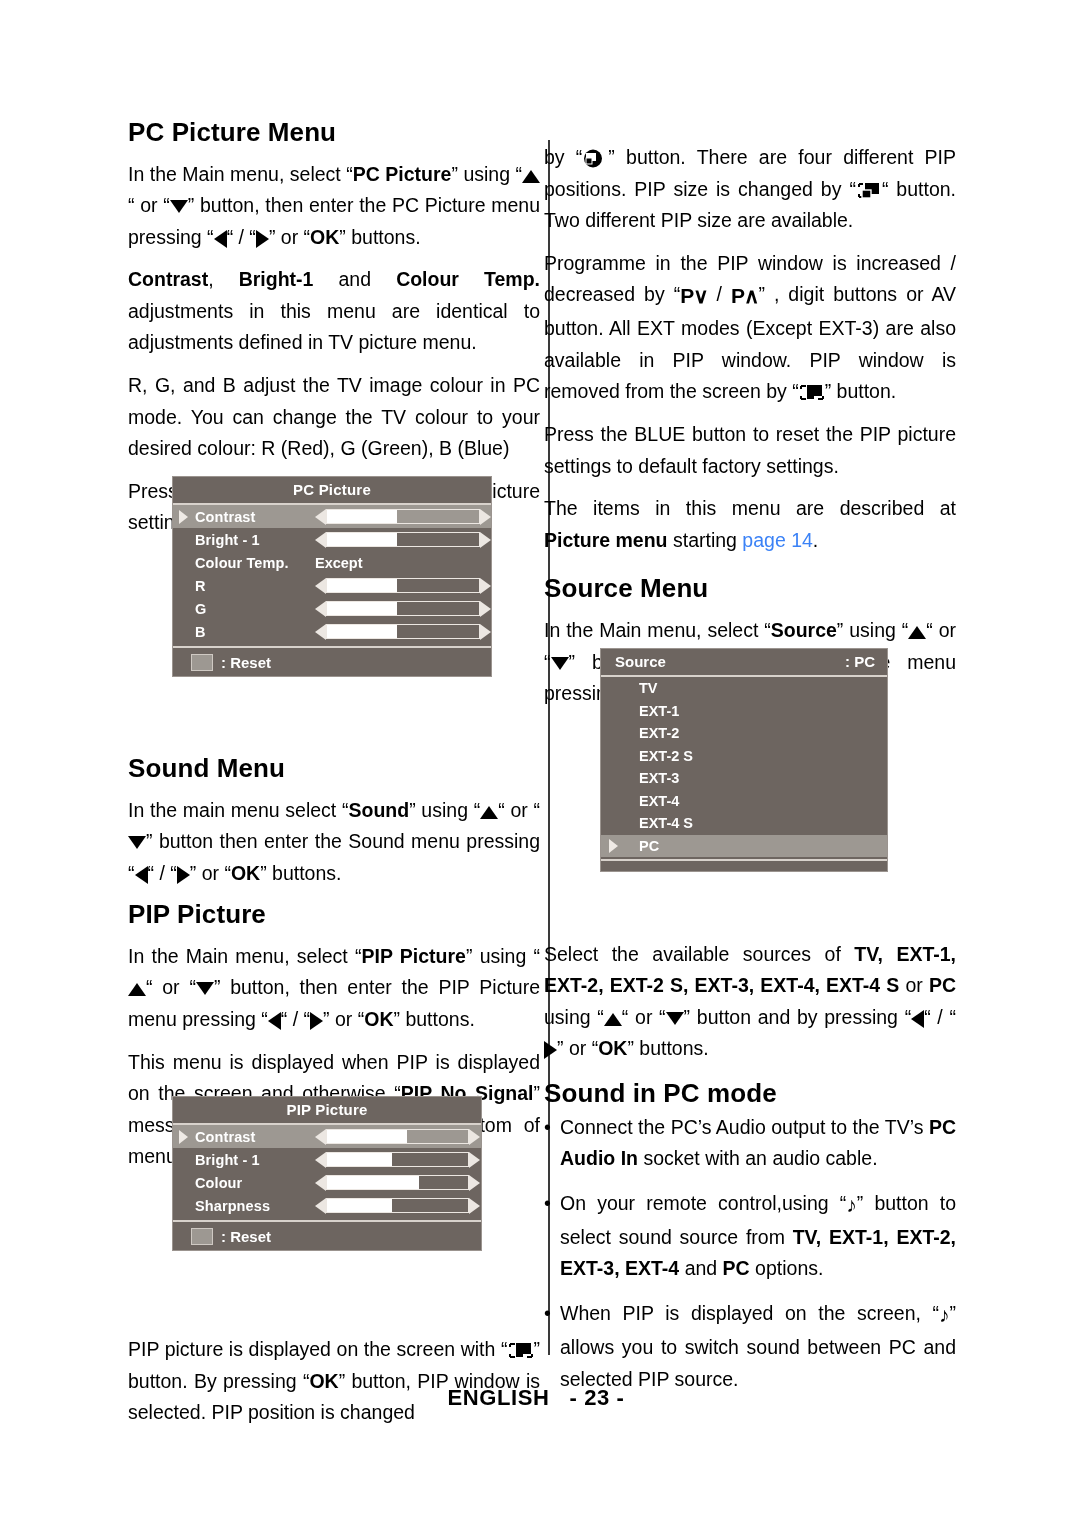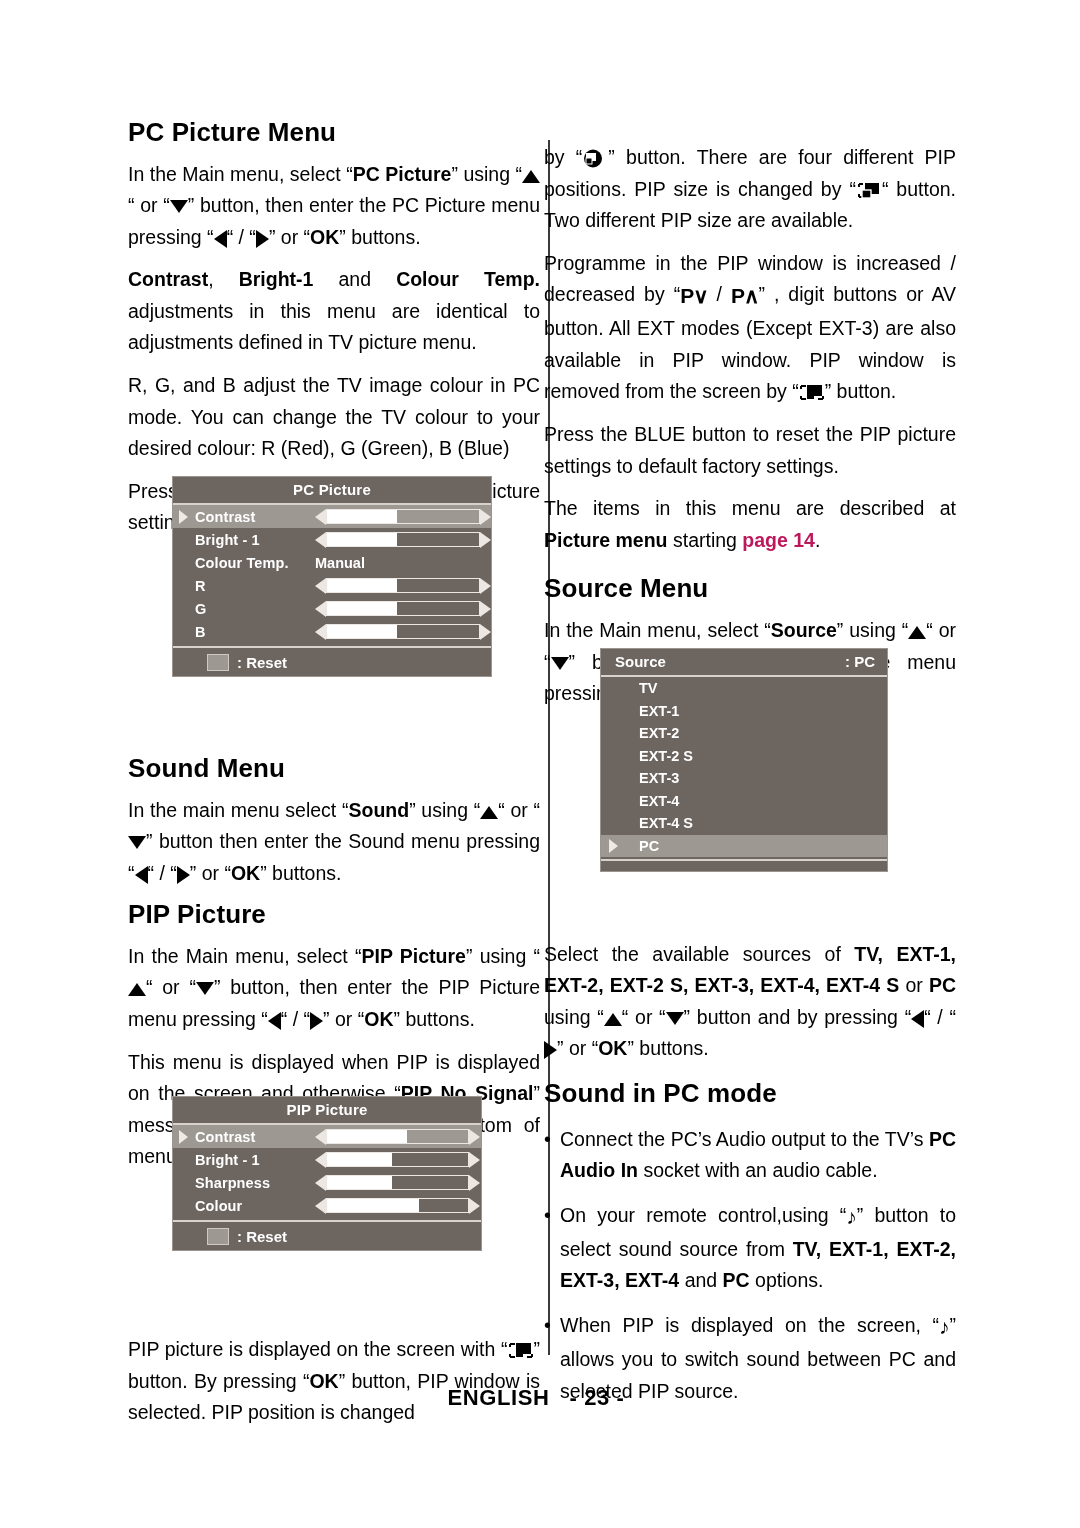--- a/index.html
+++ b/index.html
@@ -29,21 +29,21 @@
     letter-spacing:.1px;line-height:1.1;
   }
   h2.head.tight{margin-top:4px;}
   p.para{
     font-size:19.5px;line-height:1.62;margin:0 0 11px 0;
     text-align:justify;text-justify:inter-word;
     -webkit-hyphens:none;hyphens:none;
   }
   p.para.last{margin-bottom:0;}
   b{font-weight:bold;}
-  .blue{color:#be185d;font-weight:bold;}
+  .blue{color:#3b82f6;font-weight:normal;}
   .bullets{margin:0;padding:0;list-style:none;}
   .bullets li{
     font-size:19.5px;line-height:1.62;margin:0 0 13px 0;
     text-align:justify;position:relative;padding-left:16px;
   }
   .bullets li .bl{position:absolute;left:0;top:0;}
 
   
   .tri{display:inline-block;vertical-align:-1px;}
   .tri-up{width:0;height:0;border-left:9px solid transparent;border-right:9px solid transparent;border-bottom:13px solid #000;position:relative;top:1px;}
@@ -87,21 +87,21 @@
     display:flex;align-items:center;width:180px;height:17px;
   }
   .slider .arw-l{width:0;height:0;border-top:8px solid transparent;border-bottom:8px solid transparent;border-right:11px solid #ece7e2;}
   .slider .arw-r{width:0;height:0;border-top:8px solid transparent;border-bottom:8px solid transparent;border-left:11px solid #ece7e2;}
   .slider .track{
     flex:1;height:15px;border:1px solid #ece7e2;box-sizing:border-box;
     background:transparent;position:relative;overflow:hidden;
   }
   .slider .fill{position:absolute;left:0;top:0;bottom:0;background:#ffffff;}
   .osd-sep{height:2px;background:#d8d2cc;margin:3px 0 0 0;}
-  .osd-foot{display:flex;align-items:center;height:28px;padding-left:34px;}
+  .osd-foot{display:flex;align-items:center;height:28px;padding-left:18px;}
   .osd-foot .swatch{width:22px;height:17px;background:#9d9892;border:1px solid #cfc9c3;box-sizing:border-box;}
   .osd-foot .txt{font-size:15px;margin-left:8px;}
 
   
   .src-title{
     display:flex;align-items:center;justify-content:space-between;
     font-size:15px;padding:4px 12px 5px 14px;border-bottom:2px solid #d8d2cc;
   }
   .src-row{
     height:22.5px;display:flex;align-items:center;position:relative;
@@ -162,21 +162,21 @@
           <span class="arw-l"></span>
           <span class="track">
               <span class="fill" style="width:46%"></span>
             </span>
           <span class="arw-r"></span>
         </span>
       </div>
 
       <div class="osd-row">
         <span class="lbl">Colour Temp.</span>
-        <span class="val">Manual</span>
+        <span class="val">Except</span>
       </div>
 
       <div class="osd-row">
         <span class="lbl">R</span>
         <span class="slider">
           <span class="arw-l"></span>
           <span class="track">
               <span class="fill" style="width:46%"></span>
             </span>
           <span class="arw-r"></span>
@@ -245,36 +245,36 @@
         <span class="slider" style="width:165px">
           <span class="arw-l"></span>
           <span class="track">
               <span class="fill" style="width:46%"></span>
             </span>
           <span class="arw-r"></span>
         </span>
       </div>
 
       <div class="osd-row">
+        <span class="lbl">Colour</span>
+        <span class="slider" style="width:165px">
+          <span class="arw-l"></span>
+          <span class="track">
+              <span class="fill" style="width:65%"></span>
+            </span>
+          <span class="arw-r"></span>
+        </span>
+      </div>
+
+      <div class="osd-row">
         <span class="lbl">Sharpness</span>
         <span class="slider" style="width:165px">
           <span class="arw-l"></span>
           <span class="track">
               <span class="fill" style="width:46%"></span>
-            </span>
-          <span class="arw-r"></span>
-        </span>
-      </div>
-
-      <div class="osd-row">
-        <span class="lbl">Colour</span>
-        <span class="slider" style="width:165px">
-          <span class="arw-l"></span>
-          <span class="track">
-              <span class="fill" style="width:65%"></span>
             </span>
           <span class="arw-r"></span>
         </span>
       </div>
 
       <div class="osd-sep"></div>
       <div class="osd-foot">
         <span class="swatch"></span>
         <span class="txt">: Reset</span>
       </div>
@@ -346,21 +346,21 @@
           <span class="caret"></span>
           <span>PC</span>
         </div>
       <div class="src-foot"></div>
     </div>
 
     <div style="height:218px"></div>
 
     <p class="para"><span>Select the available sources of </span><b>TV, EXT-1, EXT-2, EXT-2 S, EXT-3, EXT-4, EXT-4 S</b><span> or </span><b>PC</b><span> using “</span><span class="tri tri-up"></span><span>“ or “</span><span class="tri tri-down"></span><span>” button and by pressing “</span><span class="tri tri-left"></span><span>“ / “</span><span class="tri tri-right"></span><span>” or “</span><b>OK</b><span>” buttons.</span></p>
 
-    <h2 class="head" style="margin-top:14px;margin-bottom:16px">Sound in PC mode</h2>
+    <h2 class="head" style="margin-top:14px;margin-bottom:4px">Sound in PC mode</h2>
 
     <ul class="bullets">
       <li><span class="bl">•</span><span>Connect the PC’s Audio output to the TV’s </span><b>PC Audio In</b><span> socket with an audio cable.</span></li>
       <li><span class="bl">•</span><span> On your remote control,using “</span><span class="note">♪</span><span>” button to select sound source from </span><b>TV, EXT-1, EXT-2, EXT-3, EXT-4</b><span> and </span><b>PC</b><span> options.</span></li>
       <li><span class="bl">•</span><span>When PIP is displayed on the screen, “</span><span class="note">♪</span><span>” allows you to switch sound between PC and selected PIP source.</span></li>
     </ul>
 
   </div>
 
   <div class="footer">

